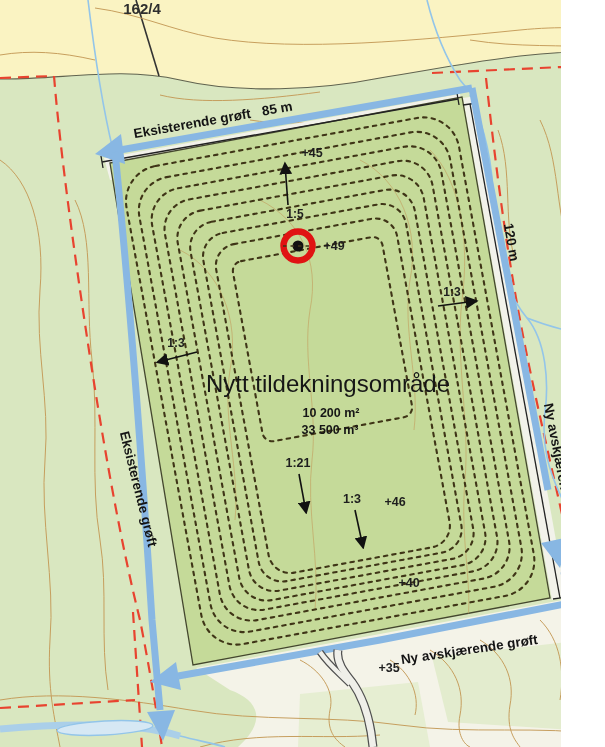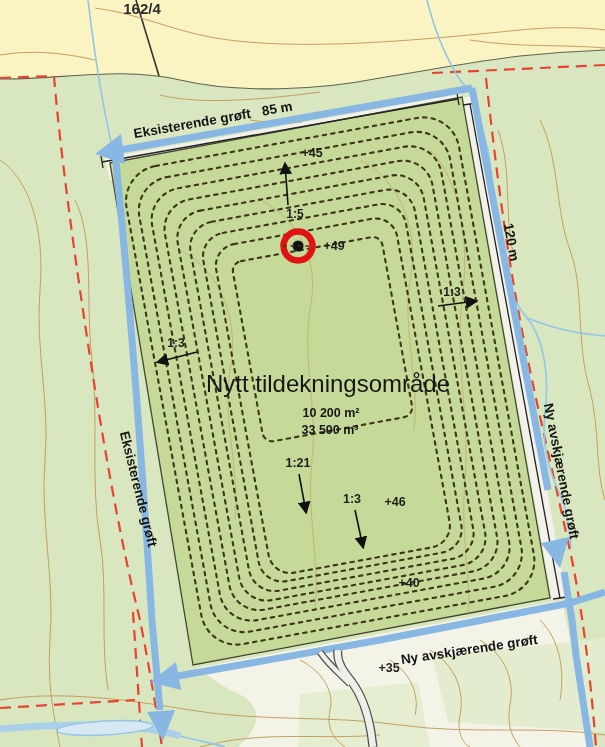--- a/index.html
+++ b/index.html
@@ -1,17 +1,17 @@
 <!DOCTYPE html>
 <html><head>
 <meta charset="utf-8">
 <style>
   html,body{margin:0;padding:0;background:#fff;}
   .map-wrap{
-    width:605px;height:747px;overflow:hidden;position:relative;
+    width:561px;height:747px;overflow:hidden;position:relative;
     font-family:"Liberation Sans", sans-serif;
   }
   svg{display:block;}
   text{fill:#1e1e1e;}
   .lbl{font-weight:700;font-size:12.5px;}
   .lbl-sm{font-weight:700;font-size:12px;}
   .ditch-lbl{font-weight:700;font-size:13.5px;fill:#141414;}
   .dim-lbl{font-weight:700;font-size:13.5px;fill:#141414;}
   .site-title{font-weight:500;font-size:24px;fill:#161616;}
   .site-fig{font-weight:700;font-size:12.5px;fill:#161616;}

